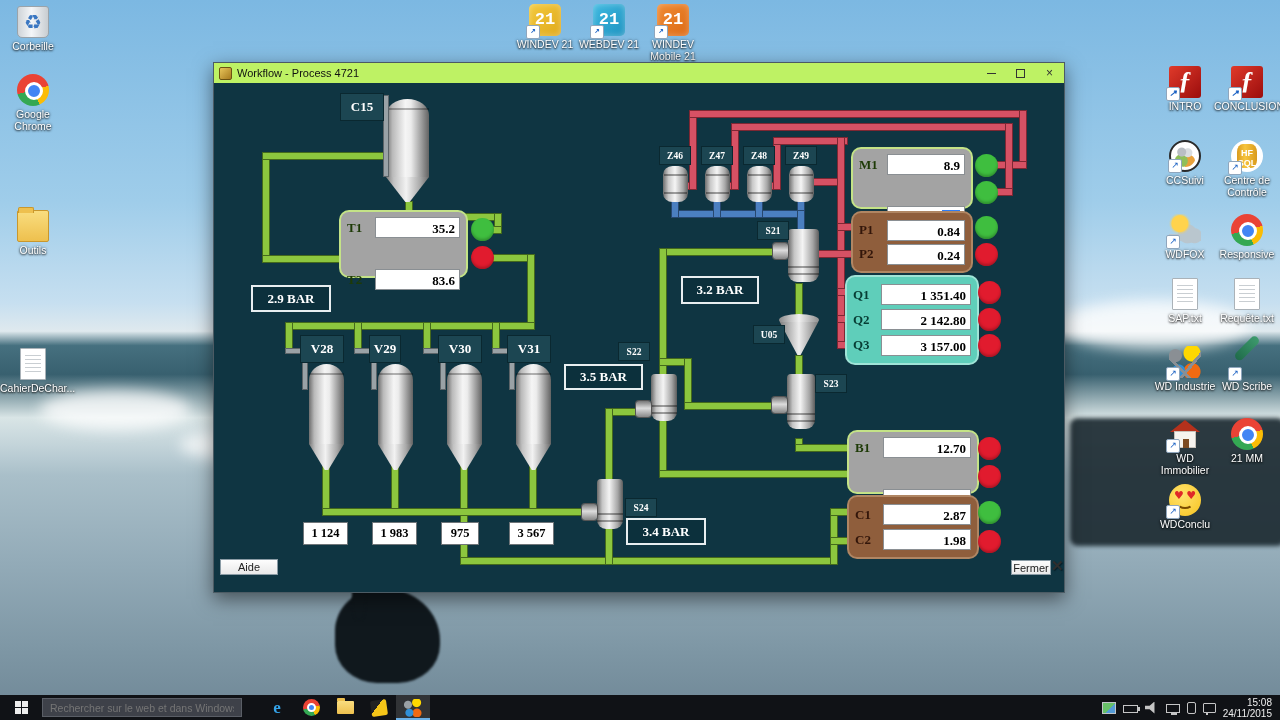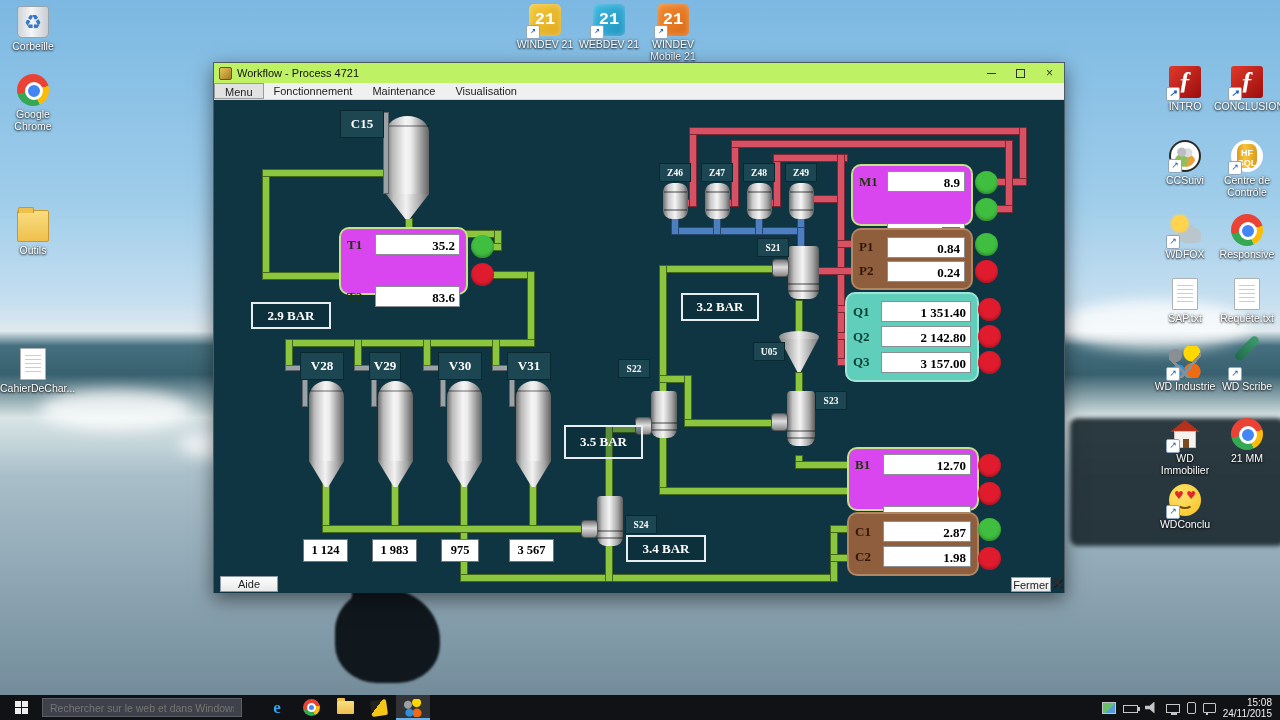--- a/index.html
+++ b/index.html
@@ -116,21 +116,21 @@
     background:linear-gradient(90deg,#686868 0,#c5c5c5 20%,#f4f4f4 47%,#a5a5a5 80%,#5d5d5d 100%); }
   .svalve::before { content:""; position:absolute; left:0; right:0; bottom:14px; height:2px; background:rgba(0,0,0,.35); }
   .svalve::after { content:""; position:absolute; left:0; right:0; bottom:7px; height:2px; background:rgba(0,0,0,.35); }
   .nozzle { position:absolute; background:linear-gradient(180deg,#777,#ddd 45%,#888); border-radius:3px; box-shadow:0 0 0 1px #555; }
   .funnel { position:absolute; }
   .ftop { height:12px; border-radius:50%; background:linear-gradient(90deg,#8a8a8a,#f0f0f0 50%,#8f8f8f); }
   .fcone { height:33px; margin-top:-4px; background:linear-gradient(90deg,#7c7c7c,#ededed 50%,#787878);
     clip-path:polygon(2% 0,98% 0,54% 100%,46% 100%); }
 
   .panel { position:absolute; border-radius:8px; padding:5px 6px; display:flex; flex-direction:column; justify-content:space-around; }
-  .panel.green { background:#d946ef; box-shadow:0 0 0 2px #c4e387;gap:31px; }
+  .panel.green { background:#a3a3a3; box-shadow:0 0 0 2px #c4e387;gap:31px; }
   .panel.brown { background:#8f5e3c; box-shadow:0 0 0 2px #b08663; }
   .panel.teal  { background:#5fceba; box-shadow:0 0 0 2px #9fe4d7; }
   .prow { display:flex; align-items:center; gap:6px; }
   .plab { font-weight:bold; font-size:13px; width:22px; }
   .panel.green .plab { color:#1d3a06; }
   .panel.brown .plab { color:#33160a; }
   .panel.teal  .plab { color:#073d34; }
   .pval { flex:1; height:21px; background:#fff; border:1px solid #8a8f93; font-weight:bold; font-size:13px;
     color:#000; text-align:right; padding:1px 4px 0 0; line-height:19px; white-space:nowrap; }
   .selhl { background:#2f7df6; color:#fff; padding:0 1px; }
@@ -301,26 +301,20 @@
         <div class="wbtn">
             <span class="minl"></span>
           </div>
         <div class="wbtn">
             <span class="maxb"></span>
           </div>
         <div class="wbtn">
             <span>×</span>
           </div>
       </div>
-    </div>
-    <div class="menubar">
-      <div class="mitem sel">Menu</div>
-      <div class="mitem">Fonctionnement</div>
-      <div class="mitem">Maintenance</div>
-      <div class="mitem">Visualisation</div>
     </div>
 
     <div class="canvas">
 
       <div class="pipe pg" style="left:49px;top:70px;width:6px;height:109px;"></div>
       <div class="pipe pg" style="left:49px;top:70px;width:127px;height:6px;"></div>
       <div class="pipe pg" style="left:49px;top:173px;width:81px;height:6px;"></div>
       <div class="pipe pg" style="left:192px;top:119px;width:6px;height:18px;"></div>
       <div class="pipe pg" style="left:192px;top:131px;width:95px;height:6px;"></div>
       <div class="pipe pg" style="left:281px;top:131px;width:6px;height:19px;"></div>
@@ -441,21 +435,21 @@
       <div class="eqlab sm" style="left:530px;top:64px;width:30px;height:17px;">Z48</div>
       <div class="eqlab sm" style="left:572px;top:64px;width:30px;height:17px;">Z49</div>
       <div class="eqlab sm" style="left:544px;top:139px;width:30px;height:17px;">S21</div>
       <div class="eqlab sm" style="left:405px;top:260px;width:30px;height:17px;">S22</div>
       <div class="eqlab sm" style="left:602px;top:292px;width:30px;height:17px;">S23</div>
       <div class="eqlab sm" style="left:412px;top:416px;width:30px;height:17px;">S24</div>
       <div class="eqlab sm" style="left:540px;top:243px;width:30px;height:17px;">U05</div>
 
       <div class="bar" style="left:37px;top:202px;width:80px;height:27px;">2.9 BAR</div>
       <div class="bar" style="left:467px;top:193px;width:78px;height:28px;">3.2 BAR</div>
-      <div class="bar" style="left:350px;top:281px;width:79px;height:34px;margin-top:44px;">3.5 BAR</div>
+      <div class="bar" style="left:350px;top:281px;width:79px;height:26px;">3.5 BAR</div>
       <div class="bar" style="left:412px;top:435px;width:80px;height:27px;">3.4 BAR</div>
 
       <div class="vbox" style="left:89px;top:439px;width:45px;height:23px;">1 124</div>
       <div class="vbox" style="left:158px;top:439px;width:45px;height:23px;">1 983</div>
       <div class="vbox" style="left:227px;top:439px;width:38px;height:23px;">975</div>
       <div class="vbox" style="left:295px;top:439px;width:45px;height:23px;">3 567</div>
 
       <div class="panel green" style="left:127px;top:129px;width:125px;height:64px;">
         <div class="prow">
             <span class="plab">T1</span>

